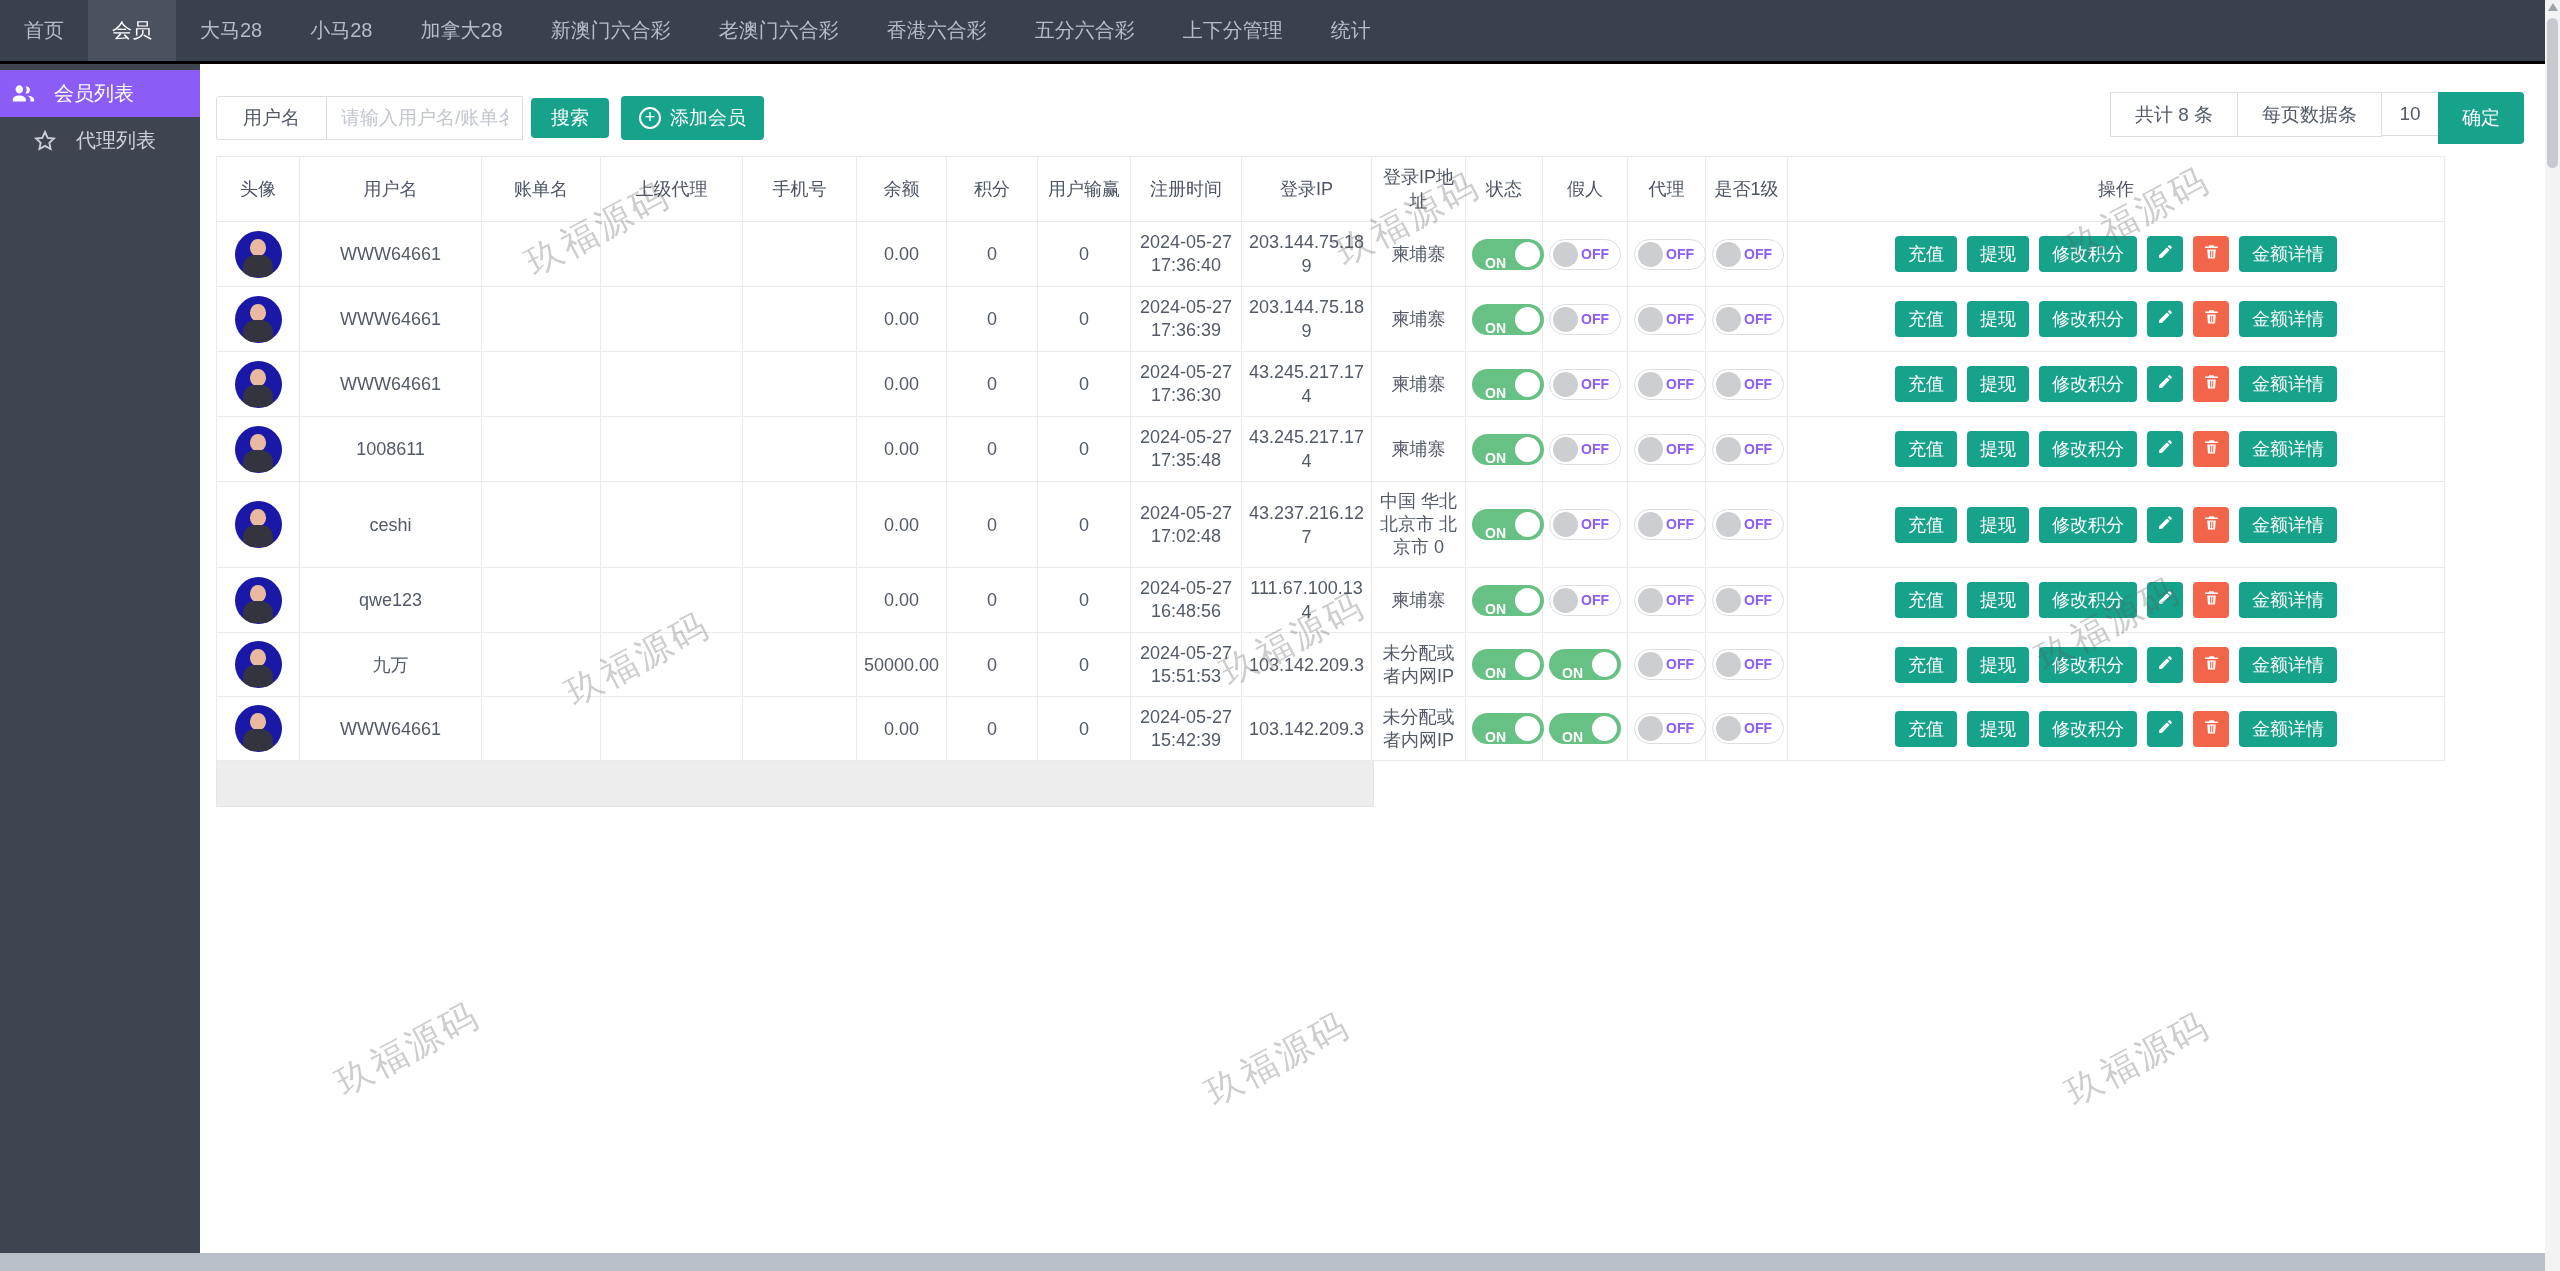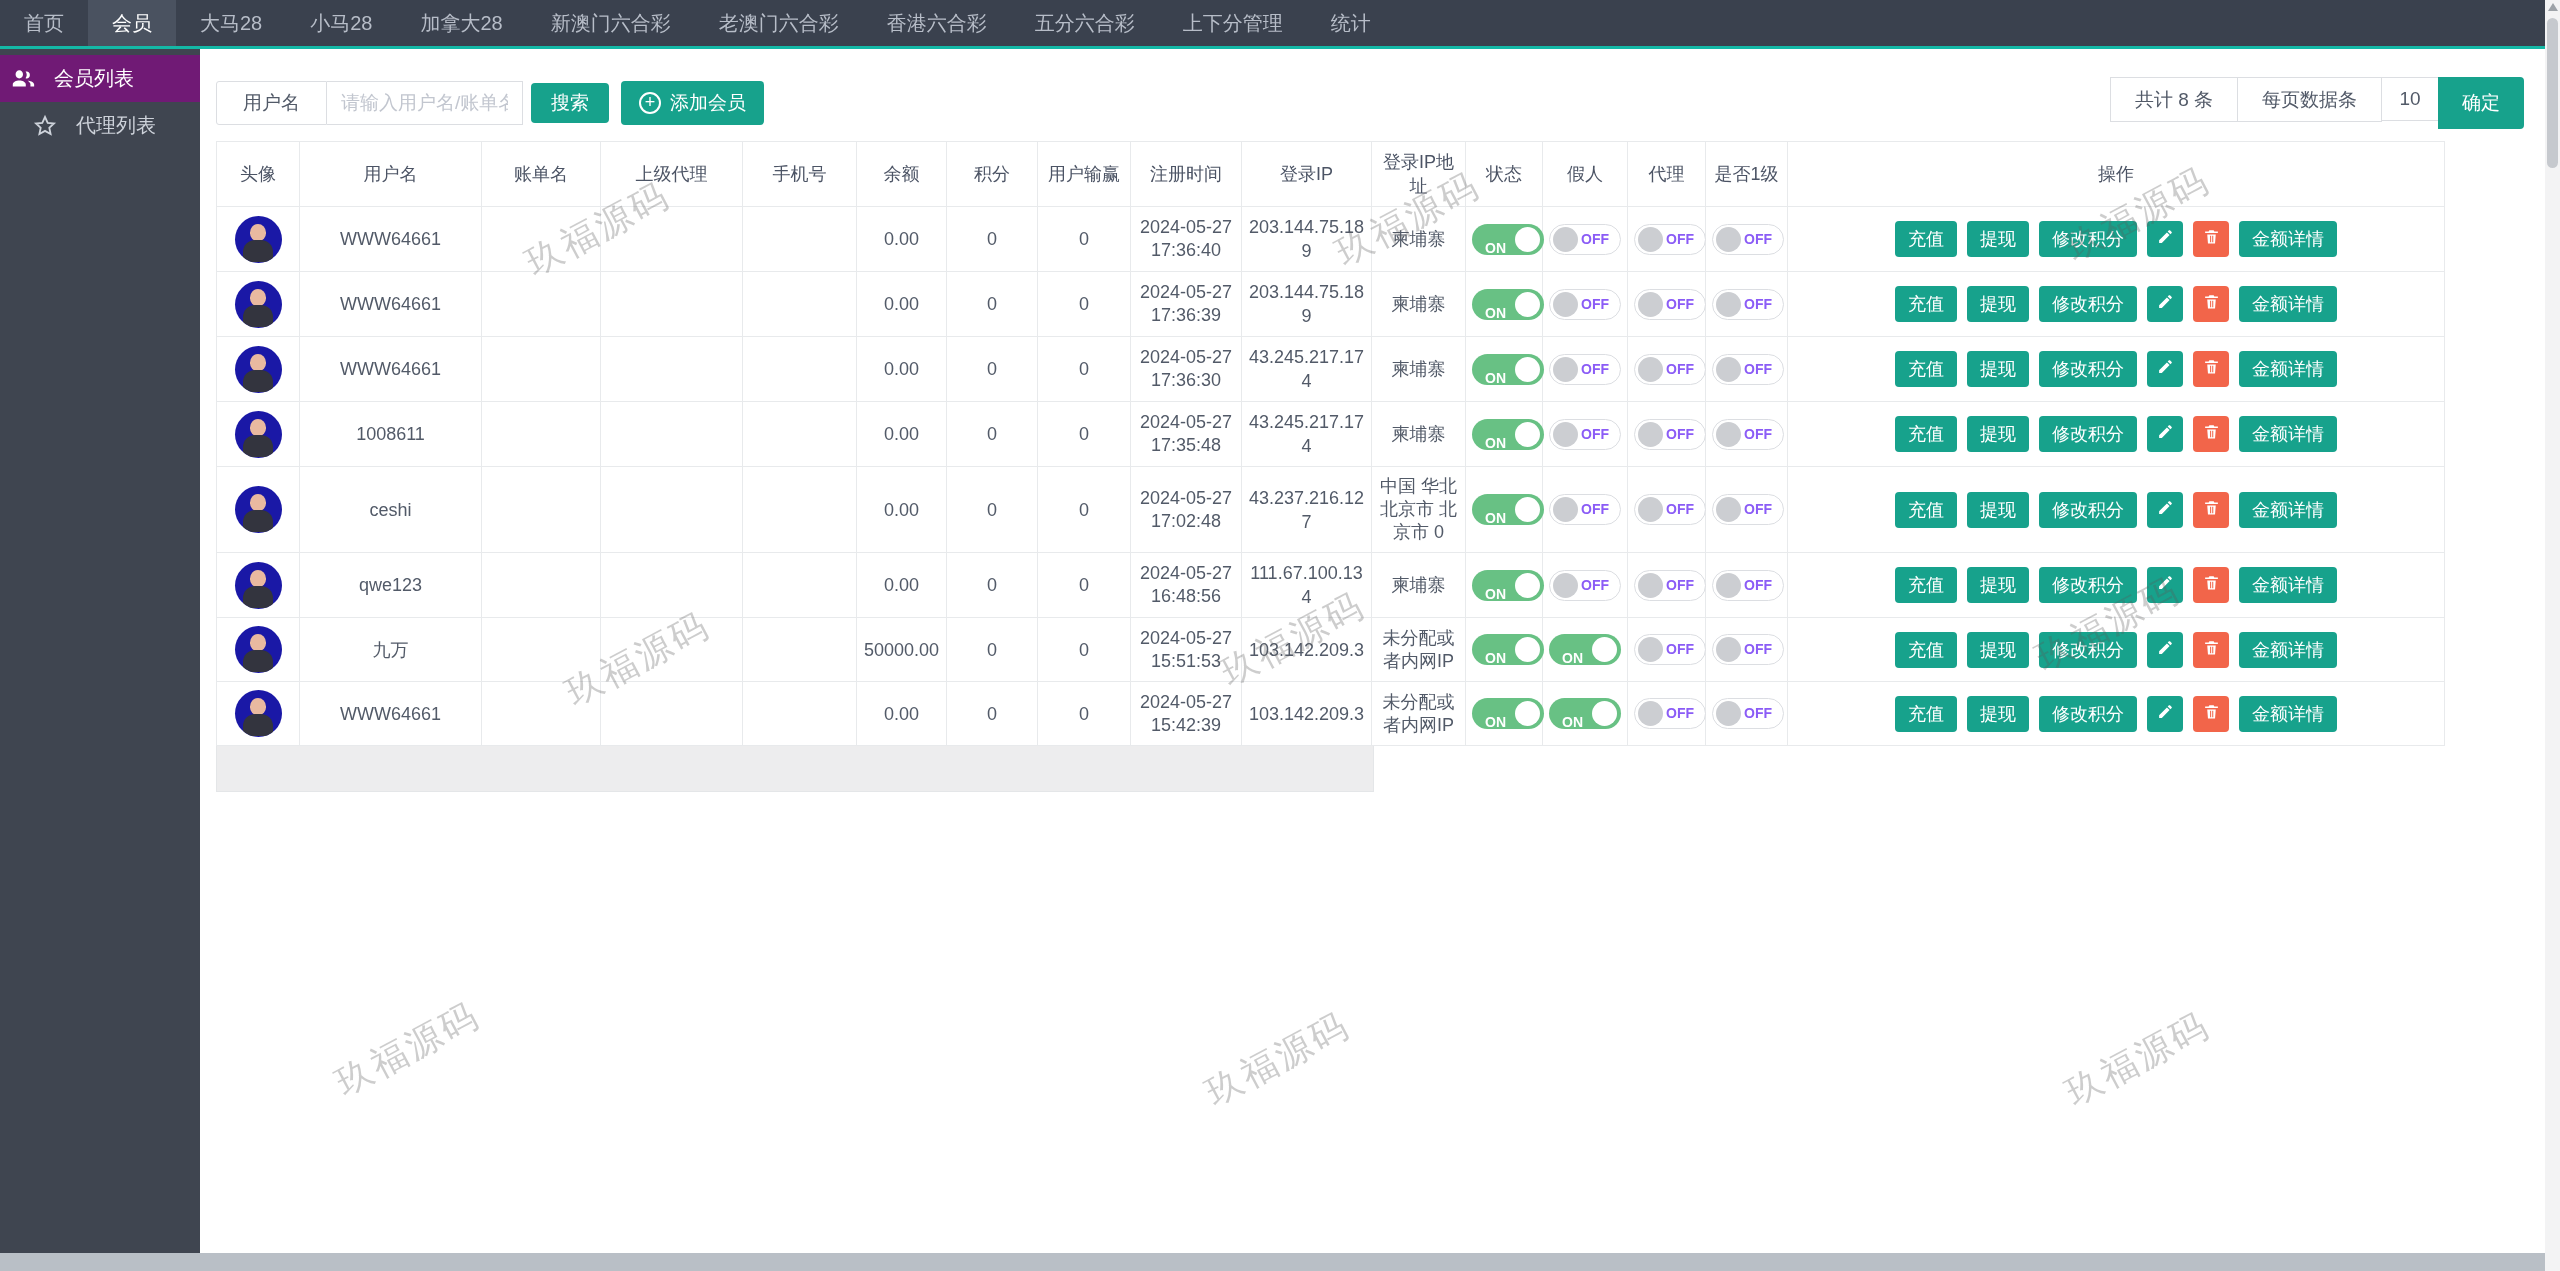--- a/index.html
+++ b/index.html
@@ -1,37 +1,37 @@
 <!DOCTYPE html>
 <html><head>
 <meta charset="utf-8">
 <style>
   * { margin:0; padding:0; box-sizing:border-box; }
   html,body { width:2560px; height:1271px; overflow:hidden;
     font-family:"Liberation Sans", sans-serif; background:#b9bfc6; }
   .app { width:2560px; height:1253px; display:flex; flex-direction:column; background:#fff; }
 
   
-  .navbar { height:49px; background:#3a414e; border-bottom:3px solid #14b8a6;
+  .navbar { height:64px; background:#3a414e; border-bottom:3px solid #000000;
     display:flex; align-items:flex-start; color:#b7bdc8; font-size:20px; flex:0 0 auto; }
   .nav-left { display:flex; align-items:stretch; height:100%; }
   .nav-item { display:flex; align-items:center; padding:0 24px; cursor:pointer; white-space:nowrap; }
   .nav-item.active { background:#4a5260; color:#fff; }
   .nav-right { margin-left:auto; display:flex; align-items:center; padding-right:56px; font-size:19px; color:#aeb5c1; }
   .tr-item { display:flex; align-items:center; white-space:nowrap; cursor:pointer; }
   .tr-item + .tr-item::before { content:"|"; color:#5c6472; margin:0 22px; cursor:default; }
   .tr-item .uicon { margin-right:8px; display:inline-flex; }
   .tr-item.admin { color:#e6e9ee; }
 
   
   .layout { flex:1; display:flex; min-height:0; }
   .sidebar { width:200px; background:#3f4550; flex:0 0 auto; padding-top:6px; }
   .side-item { height:47px; display:flex; align-items:center; padding-left:30px;
     color:#cdd2da; font-size:20px; cursor:pointer; }
-  .side-item.active { background:#701a75; color:#fff;padding-left:8px; }
+  .side-item.active { background:#8b5cf6; color:#fff;padding-left:8px; }
   .side-item .sicon { width:30px; display:inline-flex; margin-right:16px; justify-content:center; }
 
   .main { flex:1; background:#fff; position:relative; padding:28px 36px 0 16px; min-width:0; }
 
   
   .toolbar { display:flex; align-items:center; margin-bottom:12px; }
   .tb-left { display:flex; align-items:center; }
   .field-label { height:44px; display:flex; align-items:center; padding:0 26px;
     border:1px solid #dcdee2; background:#fff; color:#525a68; font-size:19px; border-radius:3px 0 0 3px; }
   .search-input { height:44px; width:196px; border:1px solid #dcdee2; border-left:none;

